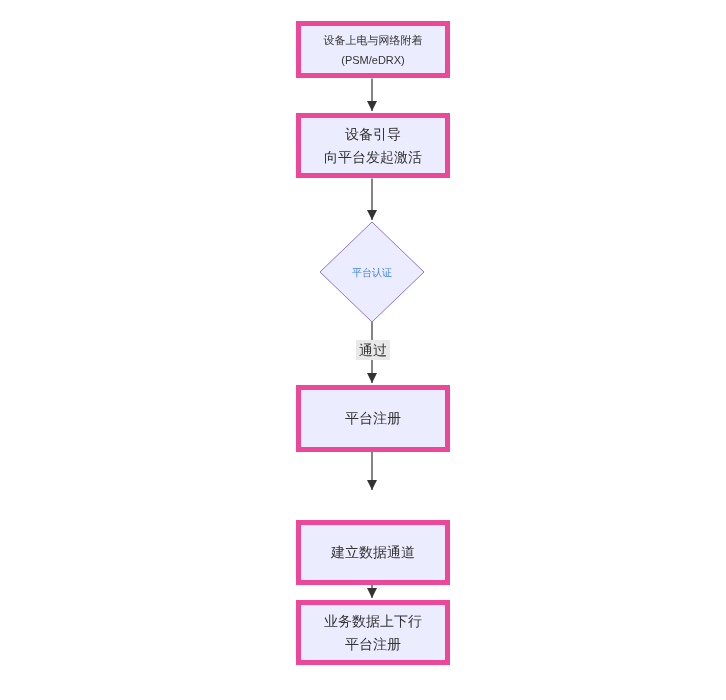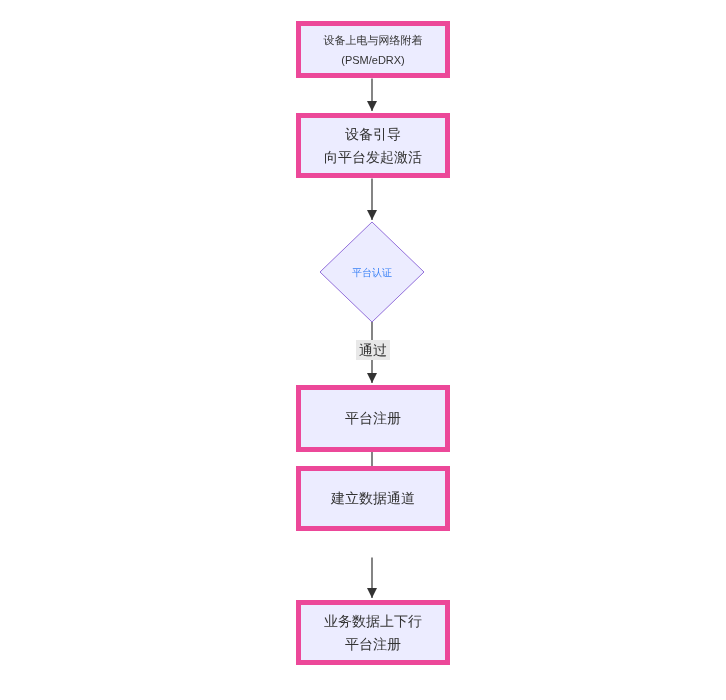--- a/index.html
+++ b/index.html
@@ -40,21 +40,21 @@
     color: #333333;
   }
   .node span { display: block; white-space: nowrap; }
   .node--sm {
     font-size: 11px;
     line-height: 20px;
   }
   .n1 { top: 21px;  height: 57px; }
   .n2 { top: 113px; height: 65px; }
   .n4 { top: 385px; height: 67px; }
-  .n5 { top: 466px; height: 65px; }
+  .n5 { top: 520px; height: 65px; }
   .n6 { top: 600px; height: 65px; }
   .diamond-label {
     position: absolute;
     left: 316px;
     top: 262px;
     width: 112px;
     text-align: center;
     font-size: 10px;
     line-height: 21px;
     color: #3b82f6;

